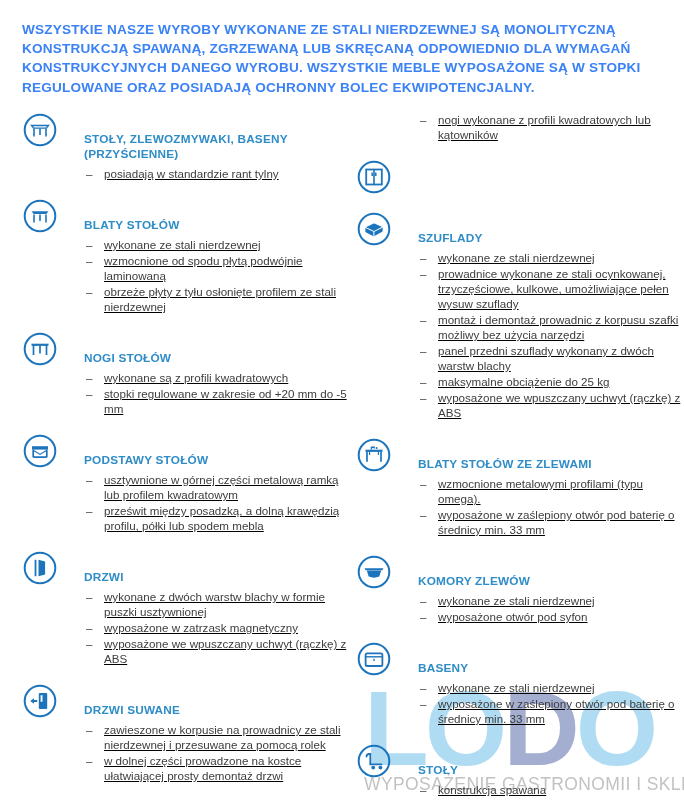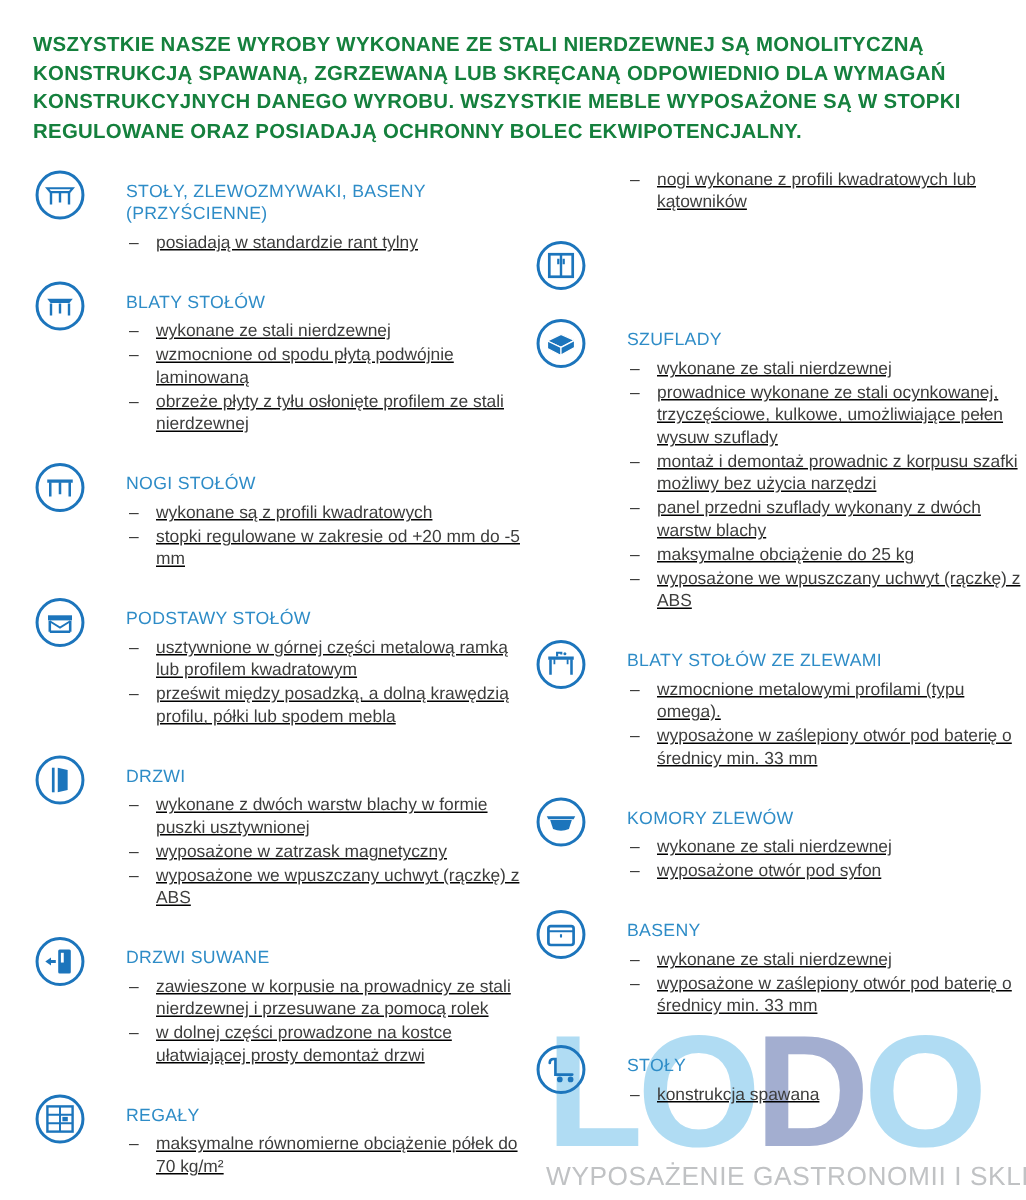--- a/index.html
+++ b/index.html
@@ -2,33 +2,33 @@
 <html><head>
 <meta charset="utf-8">
 <style>
   html,body{margin:0;padding:0;background:#fff;}
   .page{
     position:relative;width:684px;height:800px;background:#fff;overflow:hidden;
     font-family:"Liberation Sans",sans-serif;
   }
   .intro{
     position:absolute;left:22px;top:6px;width:652px;z-index:2;
-    font-size:13.6px;font-weight:bold;color:#15803d;line-height:1.43;letter-spacing:.2px;
+    font-size:13.6px;font-weight:bold;color:#3b82f6;line-height:1.43;letter-spacing:.2px;
   }
   .col{position:absolute;top:112px;z-index:2;}
   .col-left{left:22px;width:328px;}
   .col-right{left:356px;width:328px;}
   .section{display:flex;margin-bottom:16px;}
   .icon-cell{flex:0 0 38px;width:38px;margin-right:24px;}
   .icon-circle{display:block;width:36px;height:36px;}
   .icon-circle svg{display:block;}
   .content{flex:1;min-width:0;}
   .sec-title{
-    margin:4px 0 4px 0;padding-top:4px;
-    font-size:11.8px;font-weight:normal;color:#2e8cc7;letter-spacing:.2px;line-height:15px;
+    margin:16px 0 4px 0;padding-top:4px;
+    font-size:11.8px;font-weight:bold;color:#2e8cc7;letter-spacing:.2px;line-height:15px;
   }
   ul.bullets{list-style:none;margin:0;padding:0;text-decoration:underline;}
   ul.bullets li{
     position:relative;padding-left:20px;margin:0 0 1px 0;
     font-size:11.6px;line-height:15px;color:#3d3d3c;
   }
   ul.bullets li::before{content:"\2013";position:absolute;left:2px;top:0;color:#3d3d3c;}
   
   .watermark{position:absolute;left:364px;top:690px;z-index:1;}
   .wm-logo{

